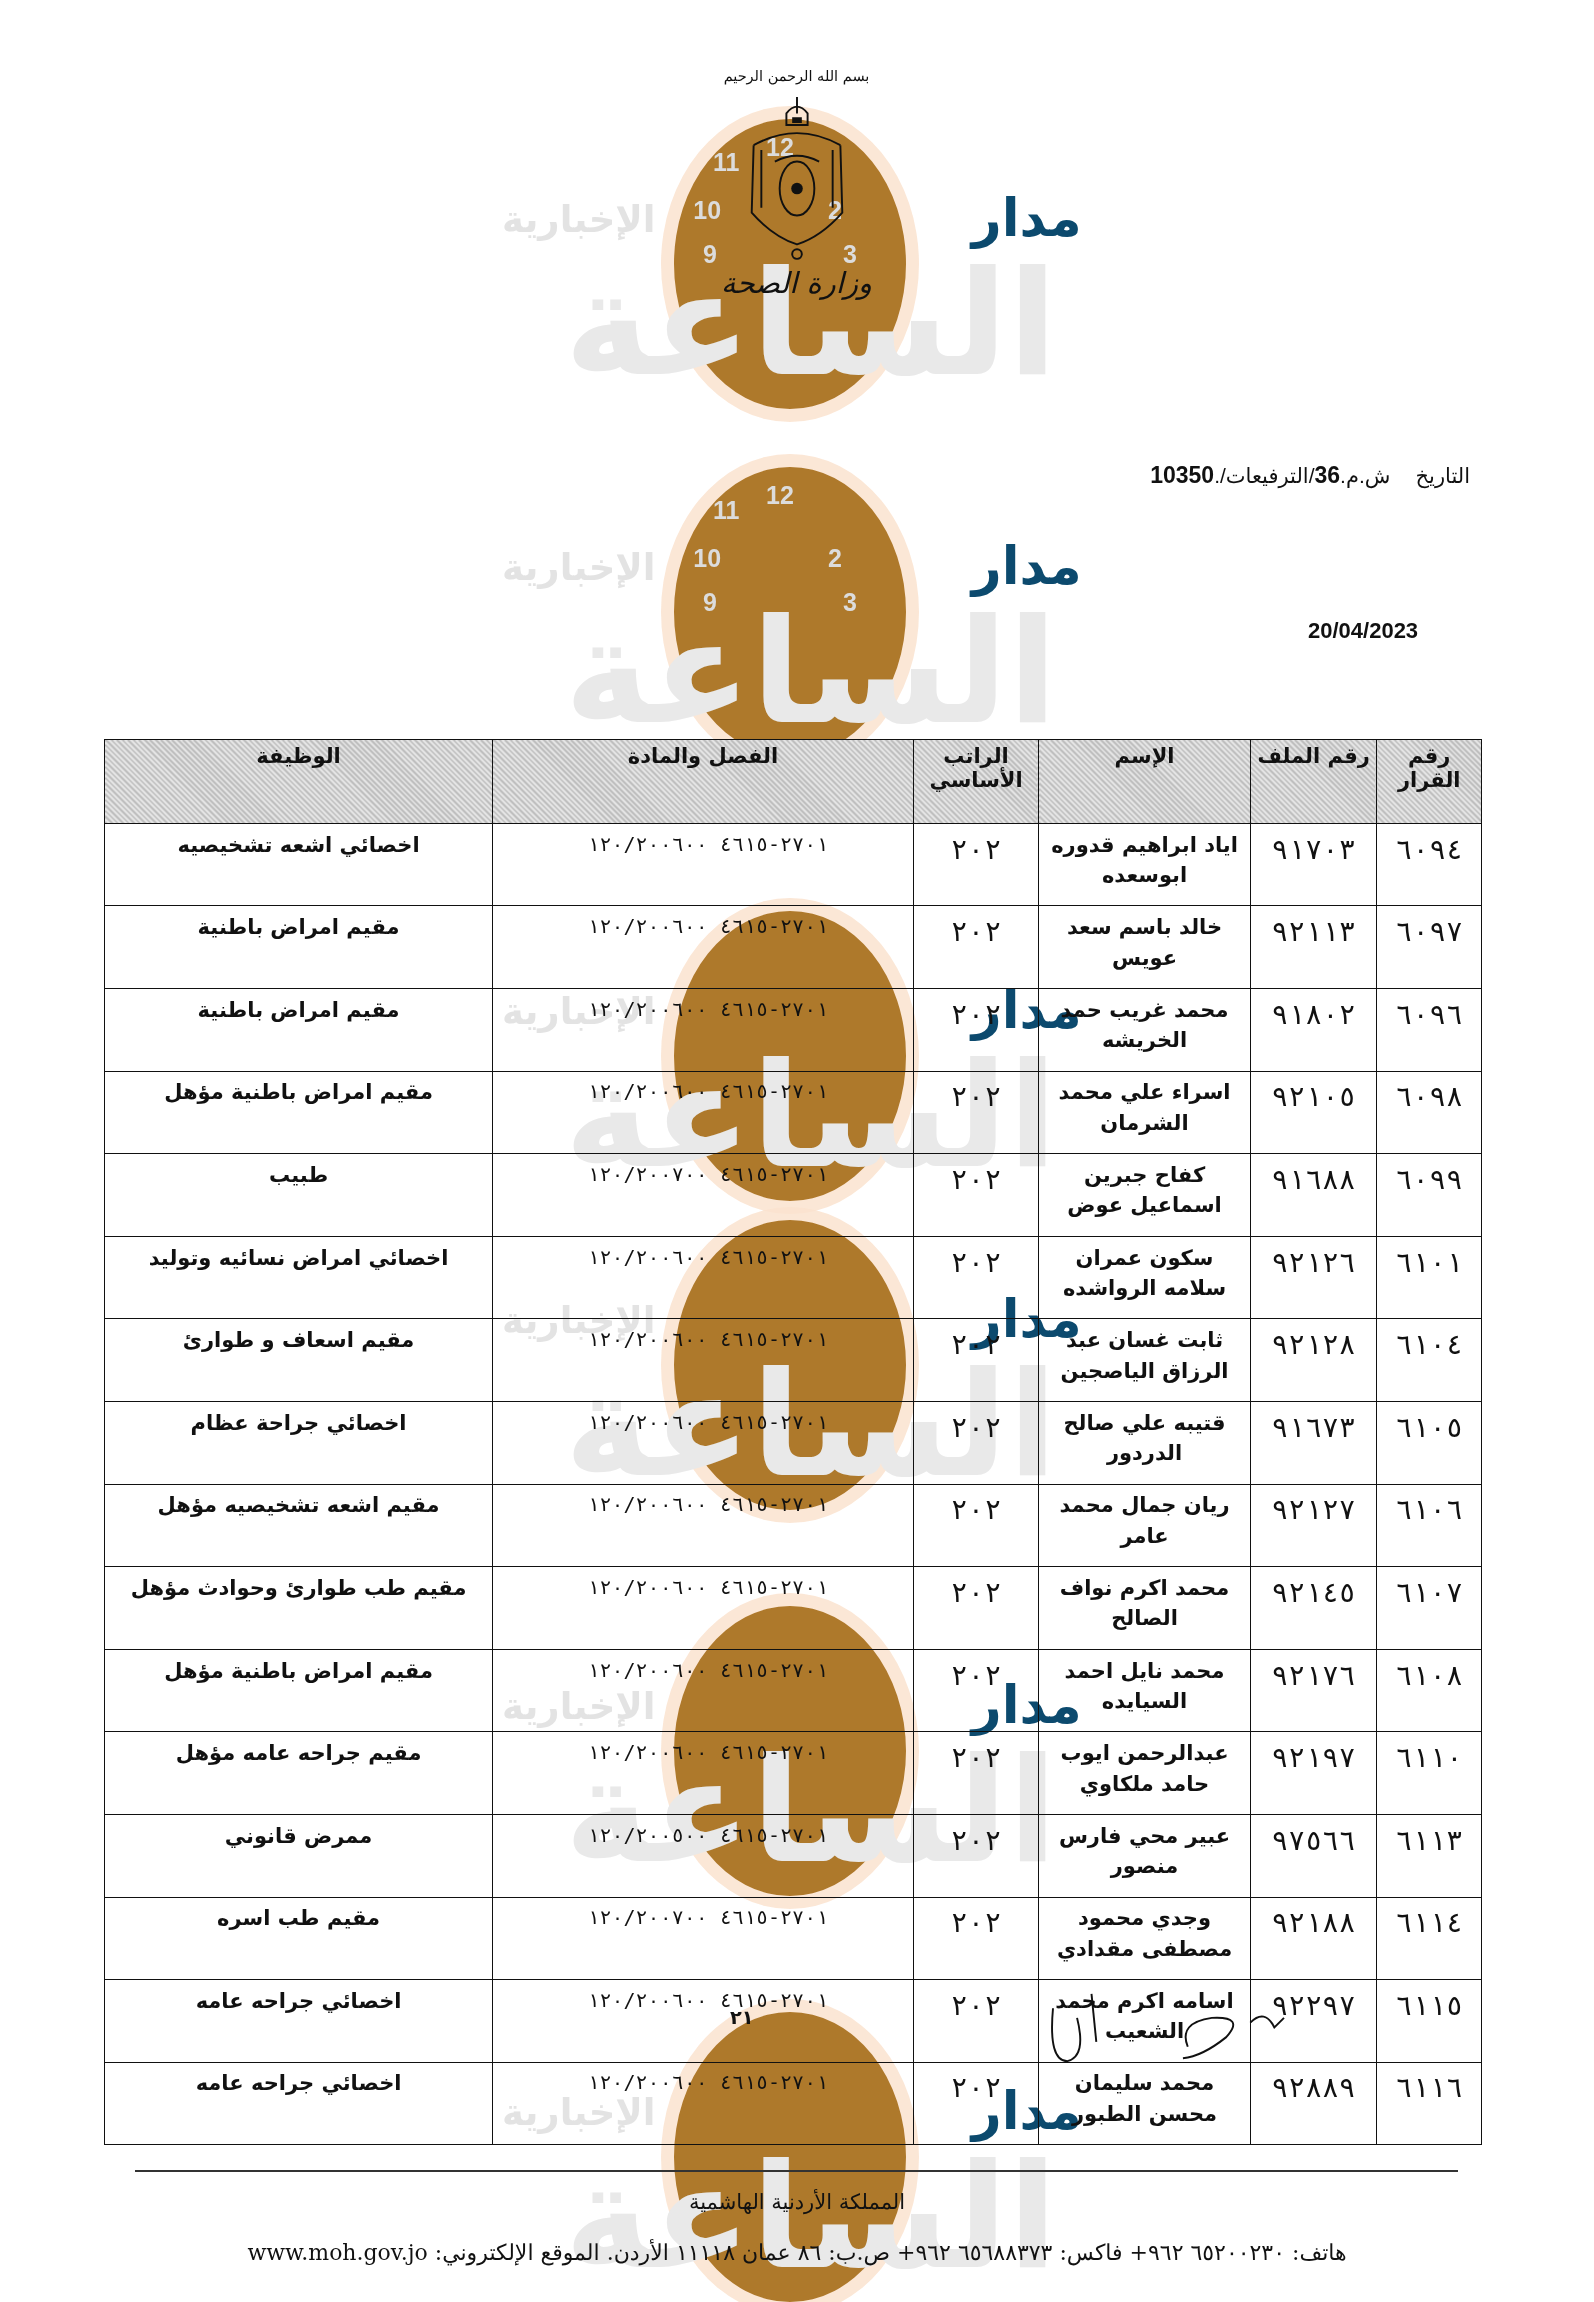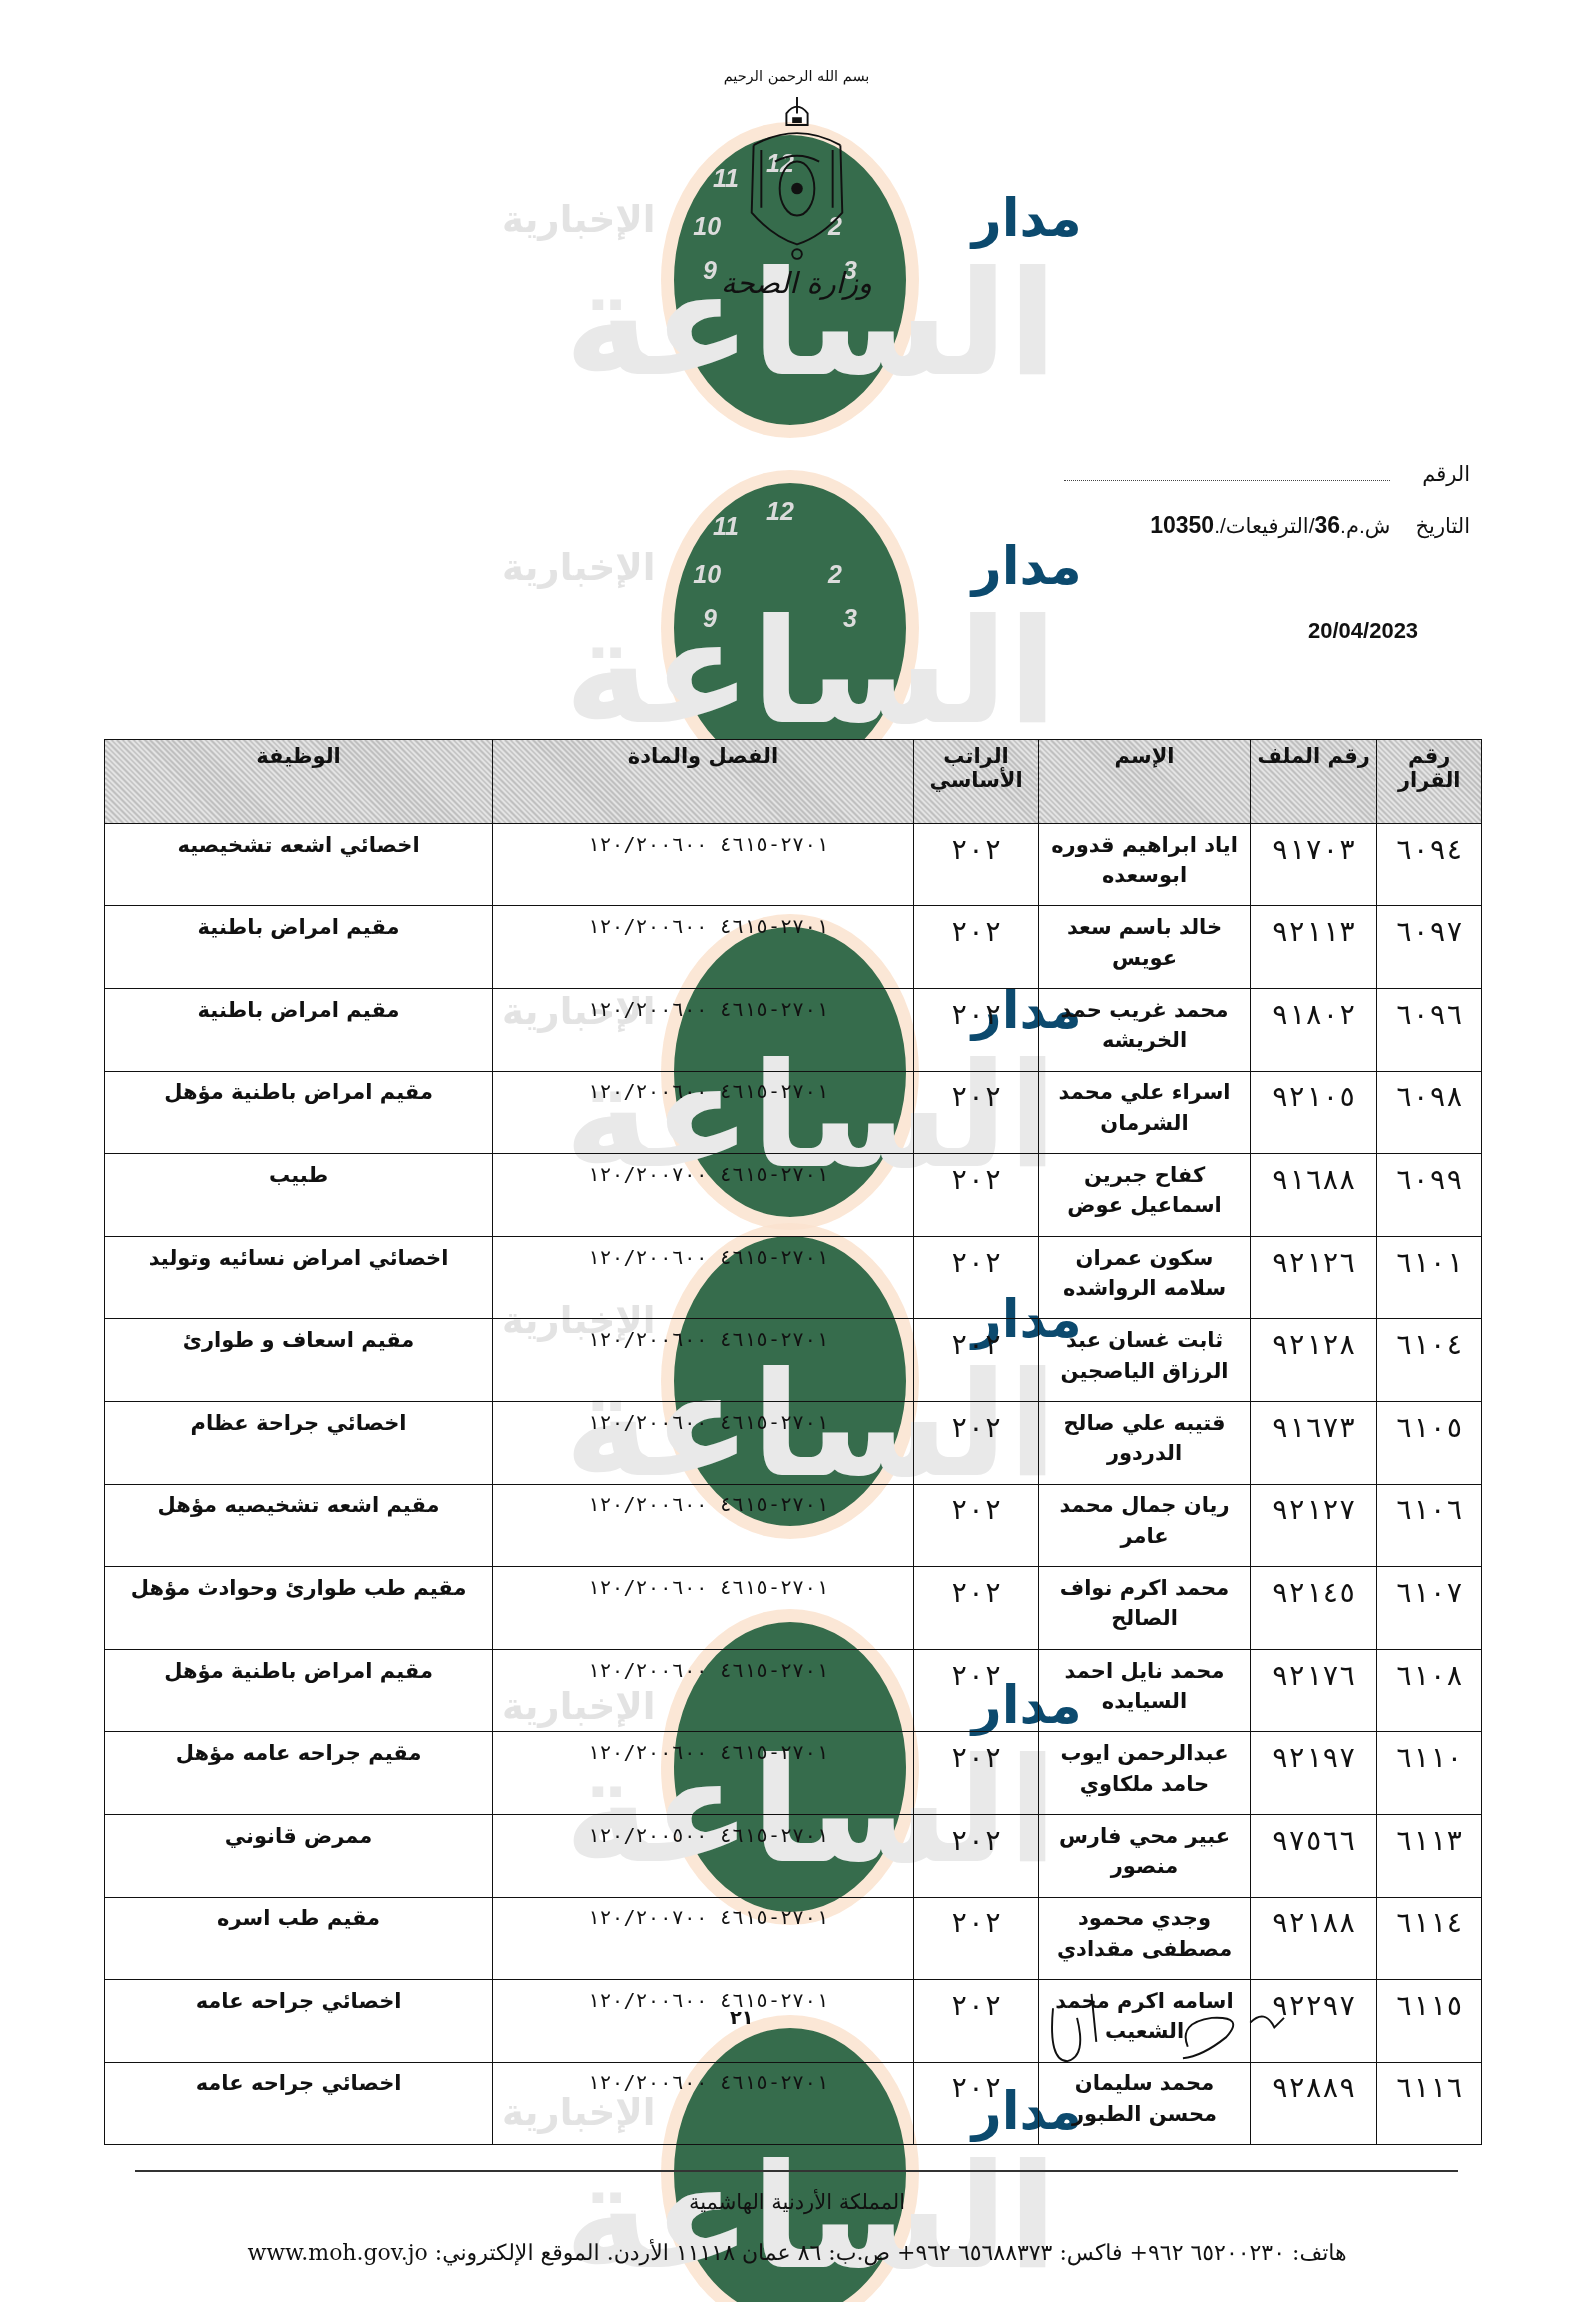--- a/index.html
+++ b/index.html
@@ -3,22 +3,22 @@
   <meta charset="utf-8">
   <style>
     html, body { margin: 0; padding: 0; background: #ffffff; }
     body {
       width: 1594px; height: 2303px; position: relative; overflow: hidden;
       font-family: "DejaVu Sans", sans-serif; color: #111;
     }
     
     .wm { position: absolute; left: 502px; width: 599px; height: 348px; pointer-events: none; }
     .wm-clock {
-      position: absolute; left: 159px; top: 16px; width: 232px; height: 290px;
-      border-radius: 50%; border: 13.5px solid #fbe3cf; background: #14532d; opacity: .85; font-style: italic;
+      position: absolute; left: 159px; top: 0; width: 232px; height: 290px;
+      border-radius: 50%; border: 13.5px solid #fbe3cf; background: #a16207; opacity: .85;
     }
     .wm-clock .num { position: absolute; font-family: "Liberation Sans", sans-serif; font-weight: bold; color: #d6d6d6; font-size: 25px; }
     .wm-text-big {
       position: absolute; left: 19.3px; top: 145px; width: 579px; text-align: center;
       font-family: "DejaVu Sans", sans-serif; font-weight: bold; font-size: 145px; color: #e9e9e9;
       line-height: 1; direction: rtl;
     }
     .wm-text-small-r { position: absolute; right: 19.3px; top: 82px; font-weight: bold; font-size: 52px; color: #0c4a6e; direction: rtl; }
     .wm-text-small-l { position: absolute; left: 0; top: 92px; font-weight: bold; font-size: 37px; color: #e3e3e3; direction: rtl; }
 
@@ -131,24 +131,20 @@
     <g fill="#111">
         <circle cx="55" cy="100" r="6"></circle>
         <rect x="50" y="26" width="10" height="6"></rect>
       </g>
   </svg>
   <div class="ministry-name">وزارة الصحة</div>
 </div>
 
 <div class="ref-block">
   <div class="ref-row">
-    <span class="ref-label">الرقم</span>
-    <span class="ref-dots"></span>
-  </div>
-  <div class="ref-row">
     <span class="ref-label">التاريخ</span>
     <span class="ref-value">
       <span>ش.م.</span><b>36</b><span>/الترفيعات/.</span><b>10350</b>
     </span>
   </div>
 </div>
 <div class="date-line">20/04/2023</div>
 
 <div class="tbl-wrap">
   <table>

